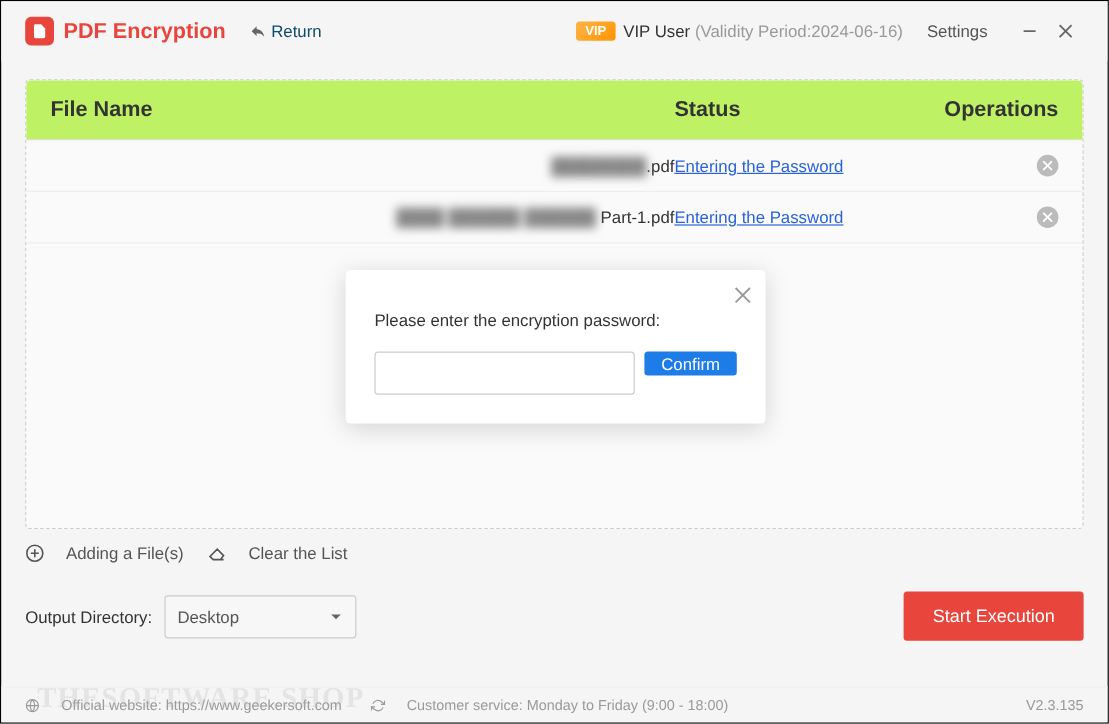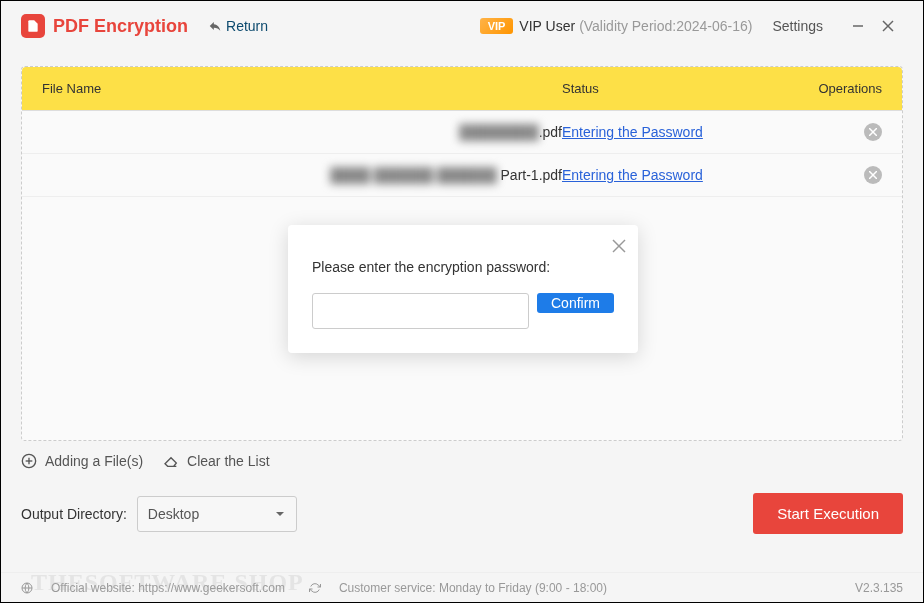--- a/index.html
+++ b/index.html
@@ -12,34 +12,34 @@
     .return-btn svg { margin-right: 4px; }
     .spacer { flex: 1; }
     .vip-badge { background: linear-gradient(135deg, #ffb347, #ff9500); color: #fff; font-size: 11px; font-weight: bold; padding: 2px 8px; border-radius: 3px; margin-right: 6px; }
     .vip-user { color: #333; font-size: 14px; margin-right: 4px; }
     .validity { color: #999; font-size: 14px; margin-right: 20px; }
     .settings-link { color: #555; font-size: 14px; margin-right: 20px; cursor: pointer; }
     .win-btn { width: 30px; height: 30px; display: flex; align-items: center; justify-content: center; cursor: pointer; color: #666; }
     
     .content { padding: 15px 20px 10px 20px; }
     .file-panel { background: #fafafa; border: 1px dashed #ccc; border-radius: 4px; min-height: 375px; }
-    .table-header { display: flex; padding: 14px 20px; background: #fde047; border-bottom: 1px solid #ddd; font-weight: 400; color: #333; font-size: 13px; border-radius: 4px 4px 0 0; }
+    .table-header { display: flex; padding: 14px 20px; background: #bef264; border-bottom: 1px solid #ddd; font-weight: 700; color: #333; font-size: 18px; border-radius: 4px 4px 0 0; }
     .col-name { flex: 1; }
     .col-status { width: 220px; }
     .col-ops { width: 100px; text-align: right; }
     .table-row { display: flex; padding: 12px 20px; border-bottom: 1px solid #eee; align-items: center; font-size: 14px; }
     .blur-text { filter: blur(4px); display: inline-block; color: #888; }
     .file-name-cell { flex: 1; color: #333; text-align: right; }
     .status-cell { width: 220px; }
     .status-link { color: #2962d9; text-decoration: underline; cursor: pointer; }
     .ops-cell { width: 100px; text-align: right; }
     .del-btn { width: 18px; height: 18px; background: #bbb; border-radius: 50%; display: inline-flex; align-items: center; justify-content: center; cursor: pointer; color: #fff; font-size: 12px; }
     
     .panel-actions { display: flex; padding: 12px 0 0 0; gap: 20px; font-size: 14px; color: #555; }
-    .panel-action { display: flex; align-items: center; gap: 8px; cursor: pointer; }
+    .panel-action { display: flex; align-items: center; gap: 18px; cursor: pointer; }
     
     .bottom-bar { display: flex; align-items: center; padding: 14px 20px 10px 20px; }
     .out-label { font-size: 14px; color: #333; margin-right: 10px; }
     .out-select { width: 160px; height: 36px; border: 1px solid #ccc; background: #f7f7f7; border-radius: 3px; display: flex; align-items: center; padding: 0 10px; font-size: 14px; color: #555; justify-content: space-between; cursor: pointer; }
     .exec-btn { margin-left: auto; background: #e8453c; color: #fff; border: none; padding: 12px 24px; font-size: 15px; border-radius: 3px; cursor: pointer; }
     
     .footer { position: absolute; bottom: 0; left: 0; right: 0; height: 30px; display: flex; align-items: center; padding: 0 20px; font-size: 12px; color: #999; background: #f5f5f5; border-top: 1px solid #eee; }
     .foot-item { display: flex; align-items: center; gap: 18px; margin-right: 24px; }
     .version { margin-left: auto; }
     

